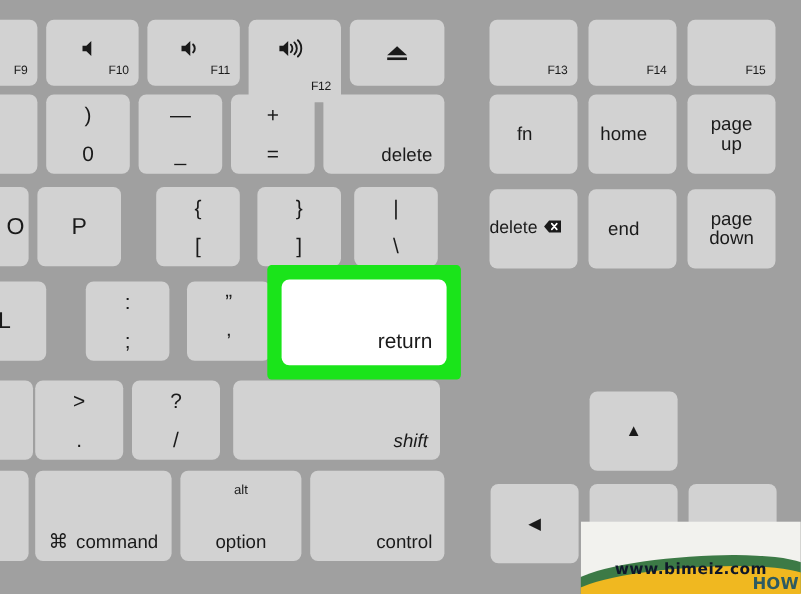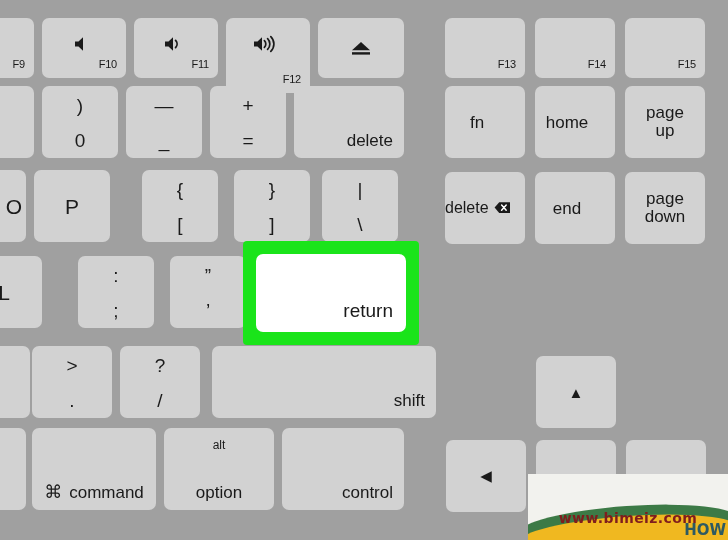--- a/index.html
+++ b/index.html
@@ -183,21 +183,21 @@
   }
   #watermark .wm-url {
     position: absolute;
     left: 0;
     top: 36px;
     width: 200px;
     text-align: center;
     font-family: "DejaVu Sans", sans-serif;
     font-size: 14px;
     font-weight: bold;
-    color: #7f1d1d;
+    color: #0f172a;
     letter-spacing: 0.4px;
   }
   #watermark .swoosh-green {
     position: absolute;
     left: -10px;
     bottom: -6px;
     width: 220px;
     height: 40px;
     background: #3c7a46;
     border-radius: 100% 100% 0 0 / 100% 100% 0 0;
@@ -342,21 +342,21 @@
   <div class="key" style="left:32px; top:346px; width:80px; height:72px;">
     <span class="lbl up">&gt;</span>
     <span class="lbl low">.</span>
   </div>
 
   <div class="key" style="left:120px; top:346px; width:80px; height:72px;">
     <span class="lbl up">?</span>
     <span class="lbl low">/</span>
   </div>
 
-  <div class="key" style="left:212px; top:346px; width:224px; height:72px;">
+  <div class="key" style="left:212px; top:346px; width:188px; height:72px;font-style:italic;">
     <span class="lbl br-word">shift</span>
   </div>
 
   <div class="key" style="left:-40px; top:428px; width:66px; height:82px;"></div>
 
   <div class="key" style="left:32px; top:428px; width:124px; height:82px;">
     <span class="lbl cmd">
       <span class="gl">⌘</span><span>command</span>
     </span>
   </div>

